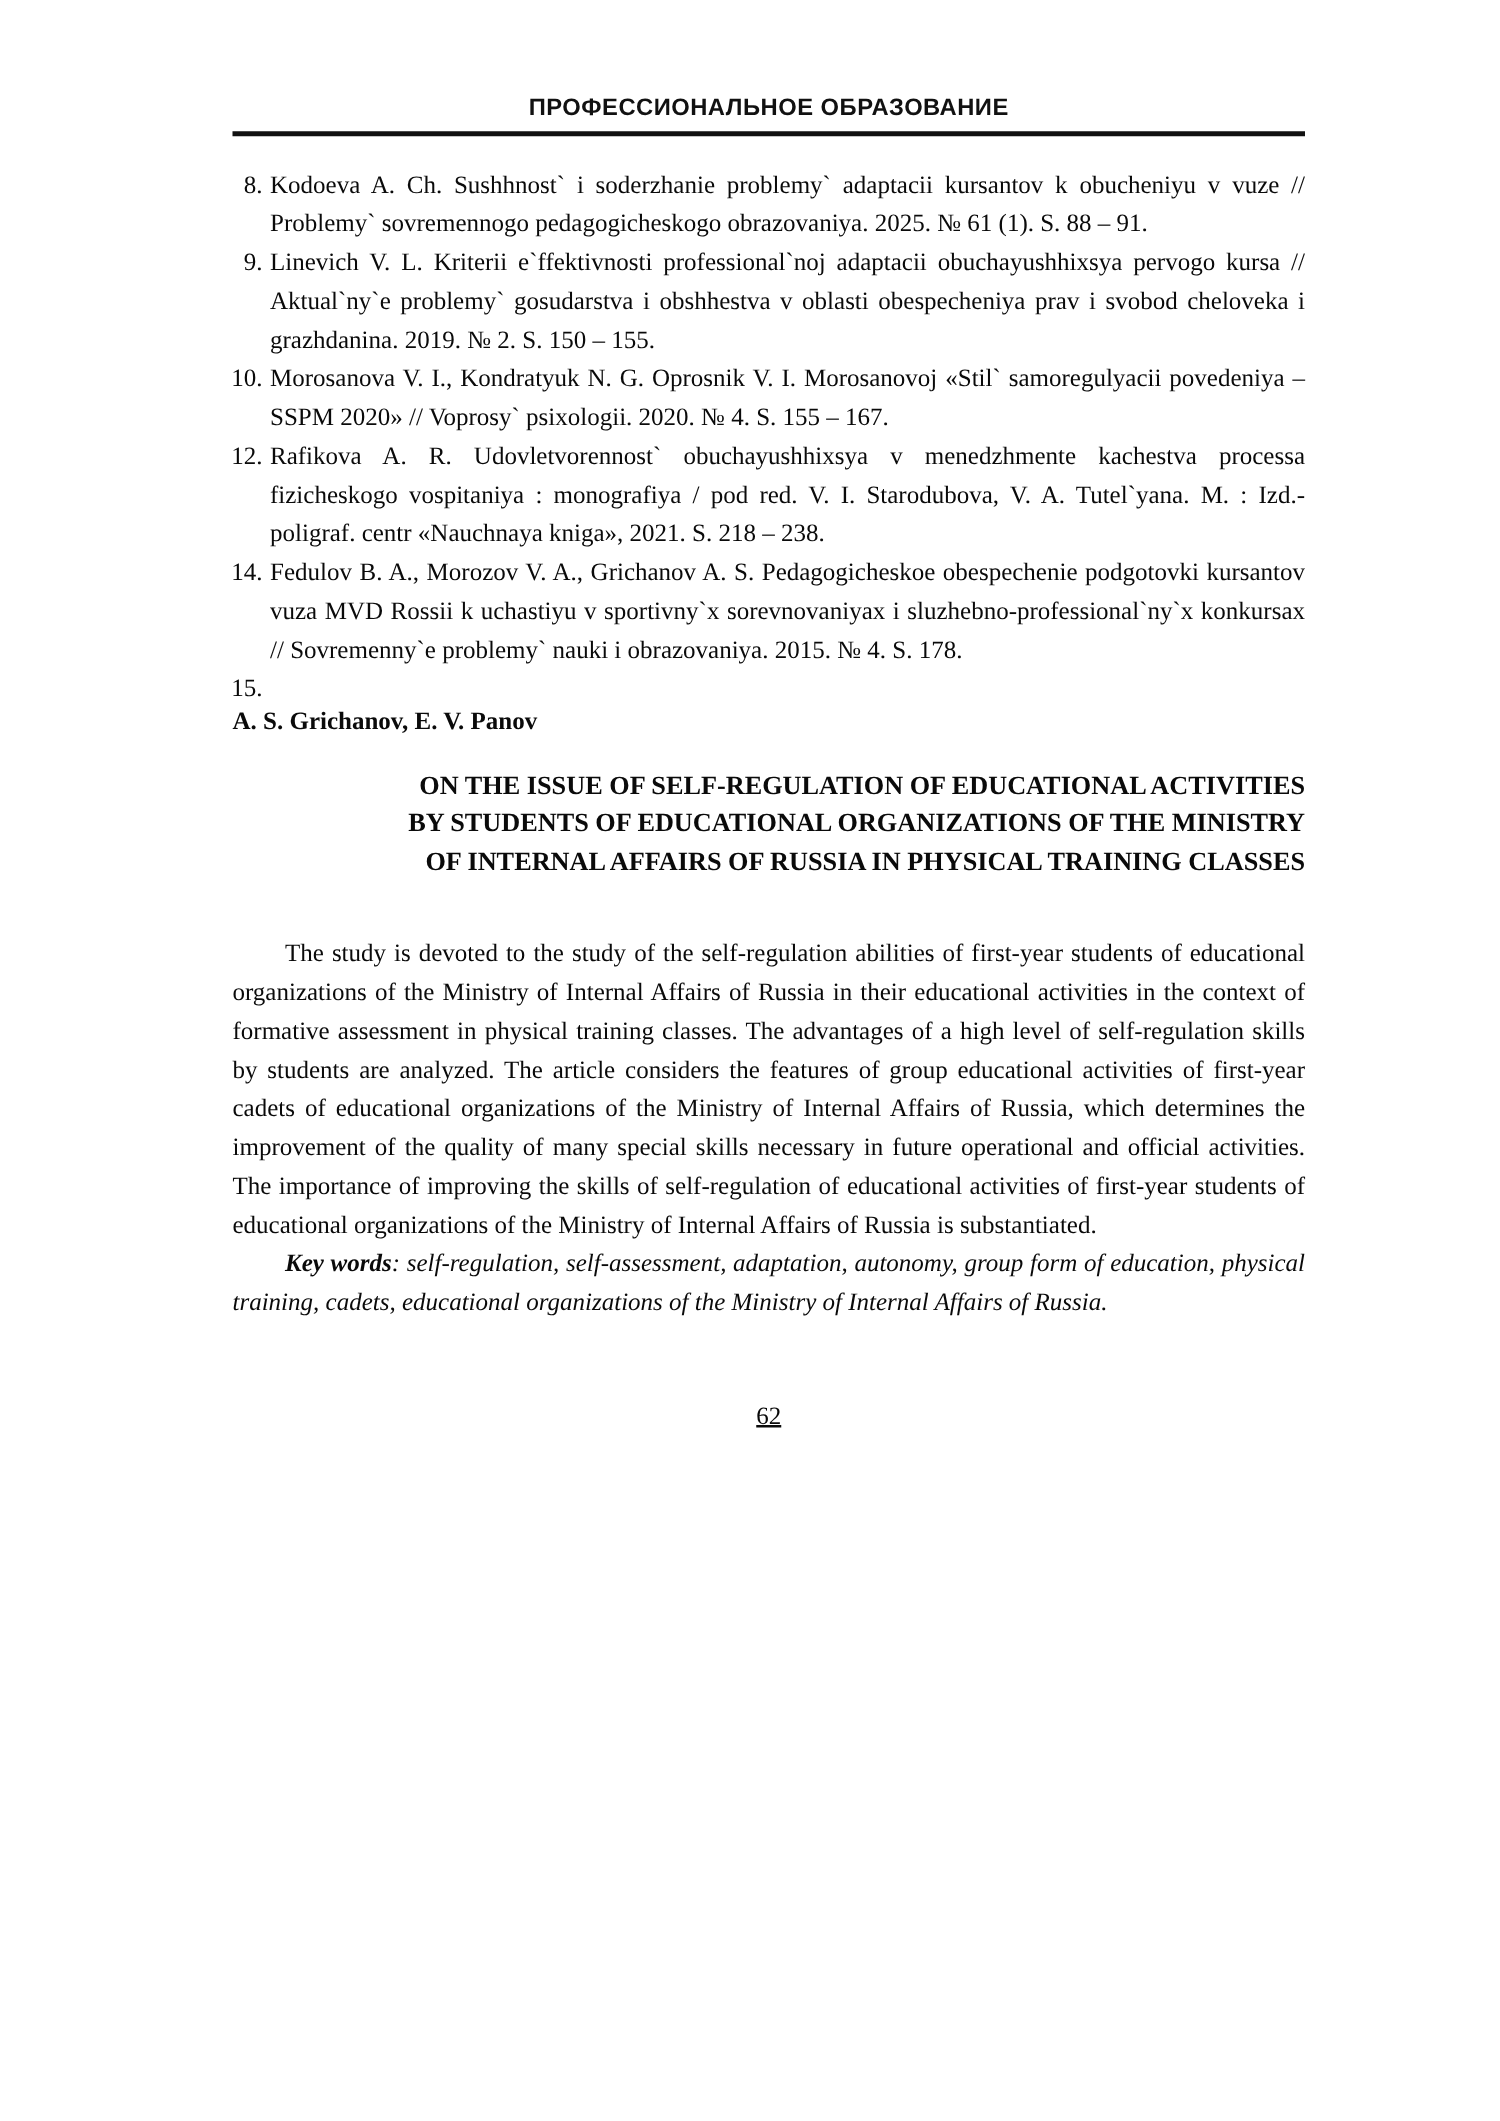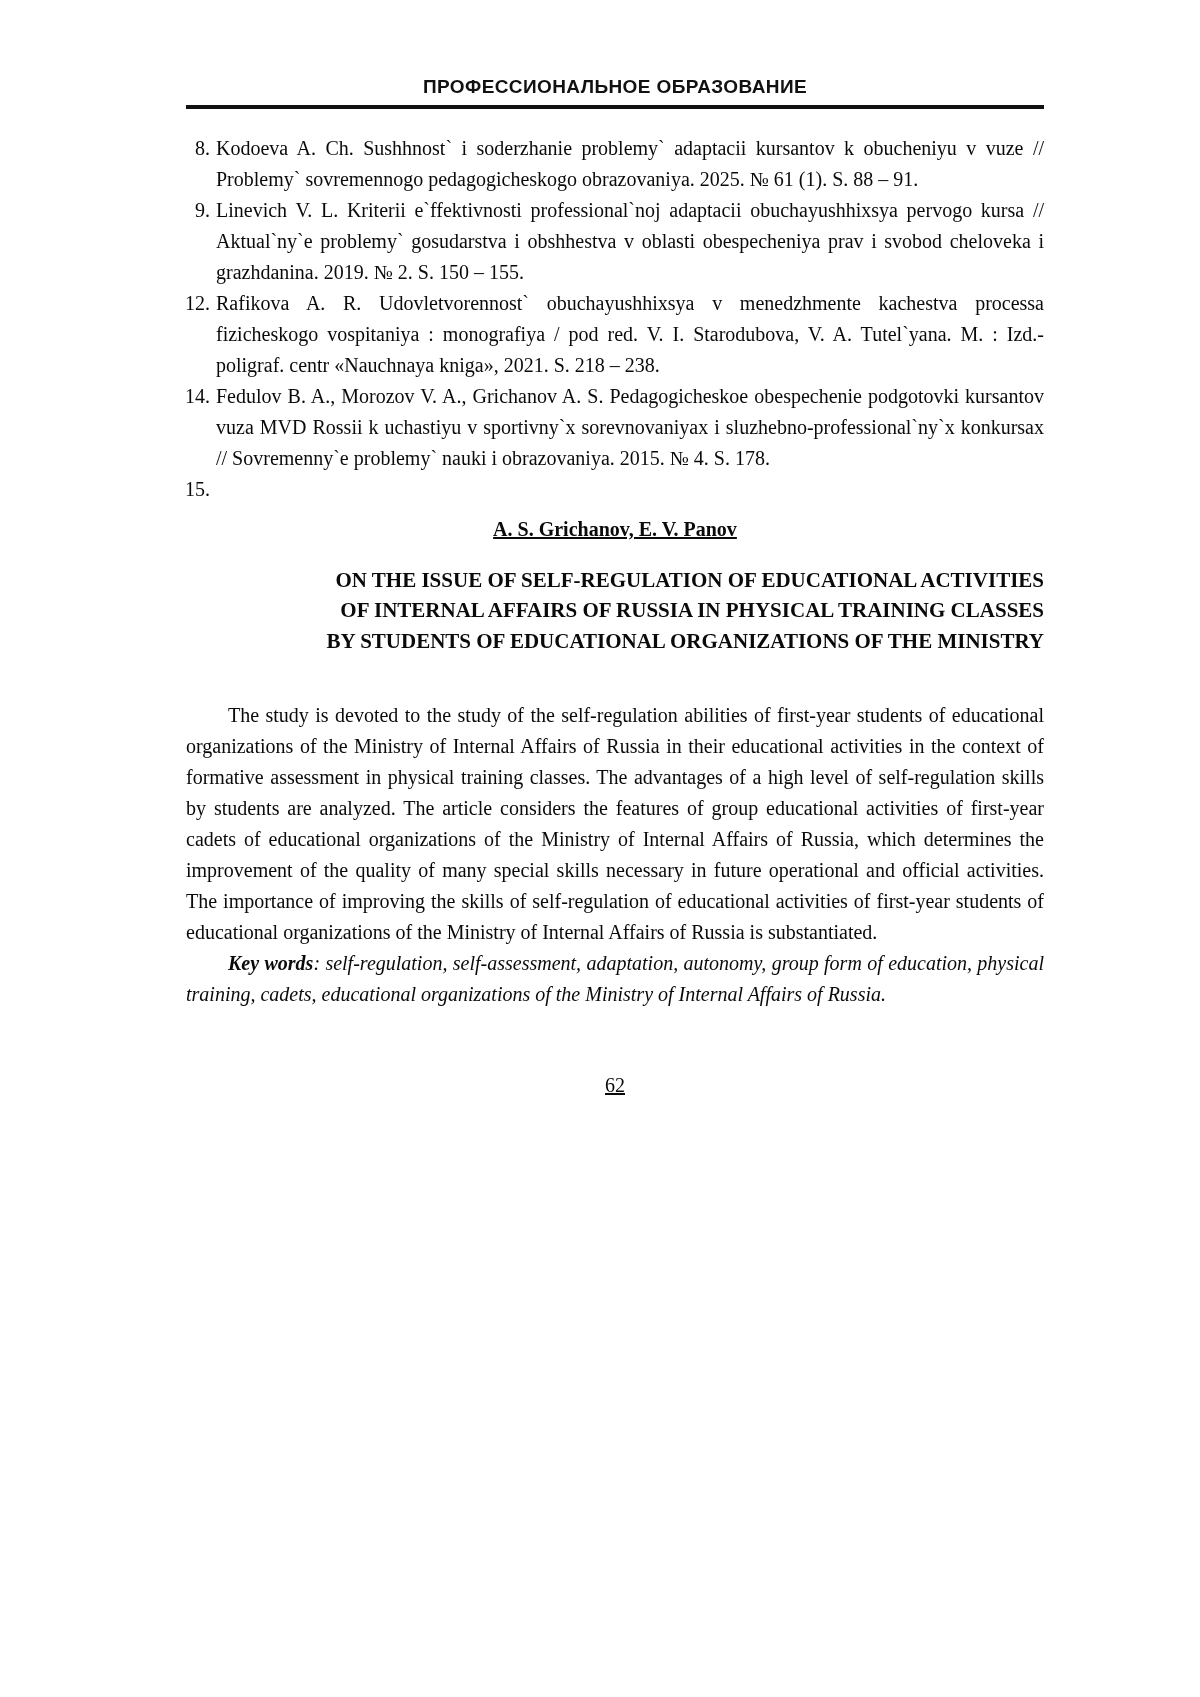--- a/index.html
+++ b/index.html
@@ -45,25 +45,24 @@
     text-align: justify;
   }
   .ref-num {
     position: absolute;
     left: -14px;
     top: 0;
     width: 38px;
     text-align: right;
   }
   .authors {
-    margin-top: 44px;
-    text-align: center;
+    margin-top: 30px;
+    text-align: left;
     font-weight: bold;
     font-size: 20px;
-    text-decoration: underline;
   }
   .article-title {
     margin-top: 24px;
     text-align: right;
     font-weight: bold;
     font-size: 21px;
     line-height: 1.45;
     color: #0a0a0a;
   }
   .abstract {
@@ -103,38 +102,42 @@
     <ol class="references">
       <li class="ref">
         <span class="ref-num">8.</span>
         <span class="ref-text">Kodoeva A. Ch. Sushhnost` i soderzhanie problemy` adaptacii kursantov k obucheniyu v vuze // Problemy` sovremennogo pedagogicheskogo obrazovaniya. 2025. № 61 (1). S. 88 – 91.</span>
       </li>
       <li class="ref">
         <span class="ref-num">9.</span>
         <span class="ref-text">Linevich V. L. Kriterii e`ffektivnosti professional`noj adaptacii obuchayushhixsya pervogo kursa // Aktual`ny`e problemy` gosudarstva i obshhestva v oblasti obespecheniya prav i svobod cheloveka i grazhdanina. 2019. № 2. S. 150 – 155.</span>
       </li>
       <li class="ref">
+        <span class="ref-num">10.</span>
+        <span class="ref-text">Morosanova V. I., Kondratyuk N. G. Oprosnik V. I. Morosanovoj «Stil` samoregulyacii povedeniya – SSPM 2020» // Voprosy` psixologii. 2020. № 4. S. 155 – 167.</span>
+      </li>
+      <li class="ref">
         <span class="ref-num">12.</span>
         <span class="ref-text">Rafikova A. R. Udovletvorennost` obuchayushhixsya v menedzhmente kachestva processa fizicheskogo vospitaniya : monografiya / pod red. V. I. Starodubova, V. A. Tutel`yana. M. : Izd.-poligraf. centr «Nauchnaya kniga», 2021. S. 218 – 238.</span>
       </li>
       <li class="ref">
         <span class="ref-num">14.</span>
         <span class="ref-text">Fedulov B. A., Morozov V. A., Grichanov A. S. Pedagogicheskoe obespechenie podgotovki kursantov vuza MVD Rossii k uchastiyu v sportivny`x sorevnovaniyax i sluzhebno-professional`ny`x konkursax // Sovremenny`e problemy` nauki i obrazovaniya. 2015. № 4. S. 178.</span>
       </li>
       <li class="ref">
         <span class="ref-num">15.</span>
       </li>
     </ol>
 
     <div class="authors">A. S. Grichanov, E. V. Panov</div>
 
     <div class="article-title">
       <div>ON THE ISSUE OF SELF-REGULATION OF EDUCATIONAL ACTIVITIES</div>
+      <div>BY STUDENTS OF EDUCATIONAL ORGANIZATIONS OF THE MINISTRY</div>
       <div>OF INTERNAL AFFAIRS OF RUSSIA IN PHYSICAL TRAINING CLASSES</div>
-      <div>BY STUDENTS OF EDUCATIONAL ORGANIZATIONS OF THE MINISTRY</div>
     </div>
 
     <p class="abstract">The study is devoted to the study of the self-regulation abilities of first-year students of educational organizations of the Ministry of Internal Affairs of Russia in their educational activities in the context of formative assessment in physical training classes. The advantages of a high level of self-regulation skills by students are analyzed. The article considers the features of group educational activities of first-year cadets of educational organizations of the Ministry of Internal Affairs of Russia, which determines the improvement of the quality of many special skills necessary in future operational and official activities. The importance of improving the skills of self-regulation of educational activities of first-year students of educational organizations of the Ministry of Internal Affairs of Russia is substantiated.</p>
 
     <p class="keywords"><span class="kw-label">Key words</span><span>: self-regulation, self-assessment, adaptation, autonomy, group form of education, physical training, cadets, educational organizations of the Ministry of Internal Affairs of Russia.</span></p>
 
     <div class="page-number">62</div>
 
   </div>
 </div>

